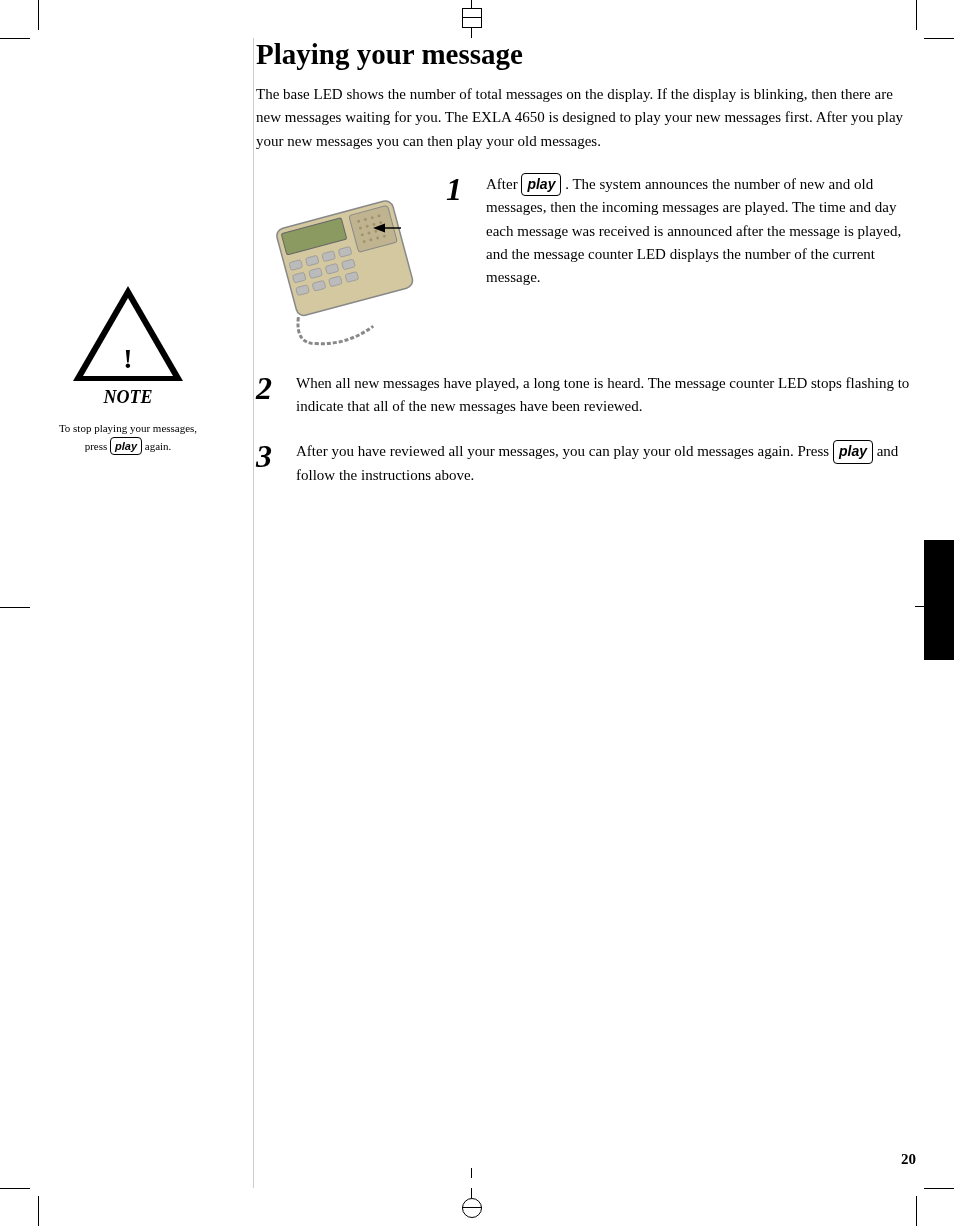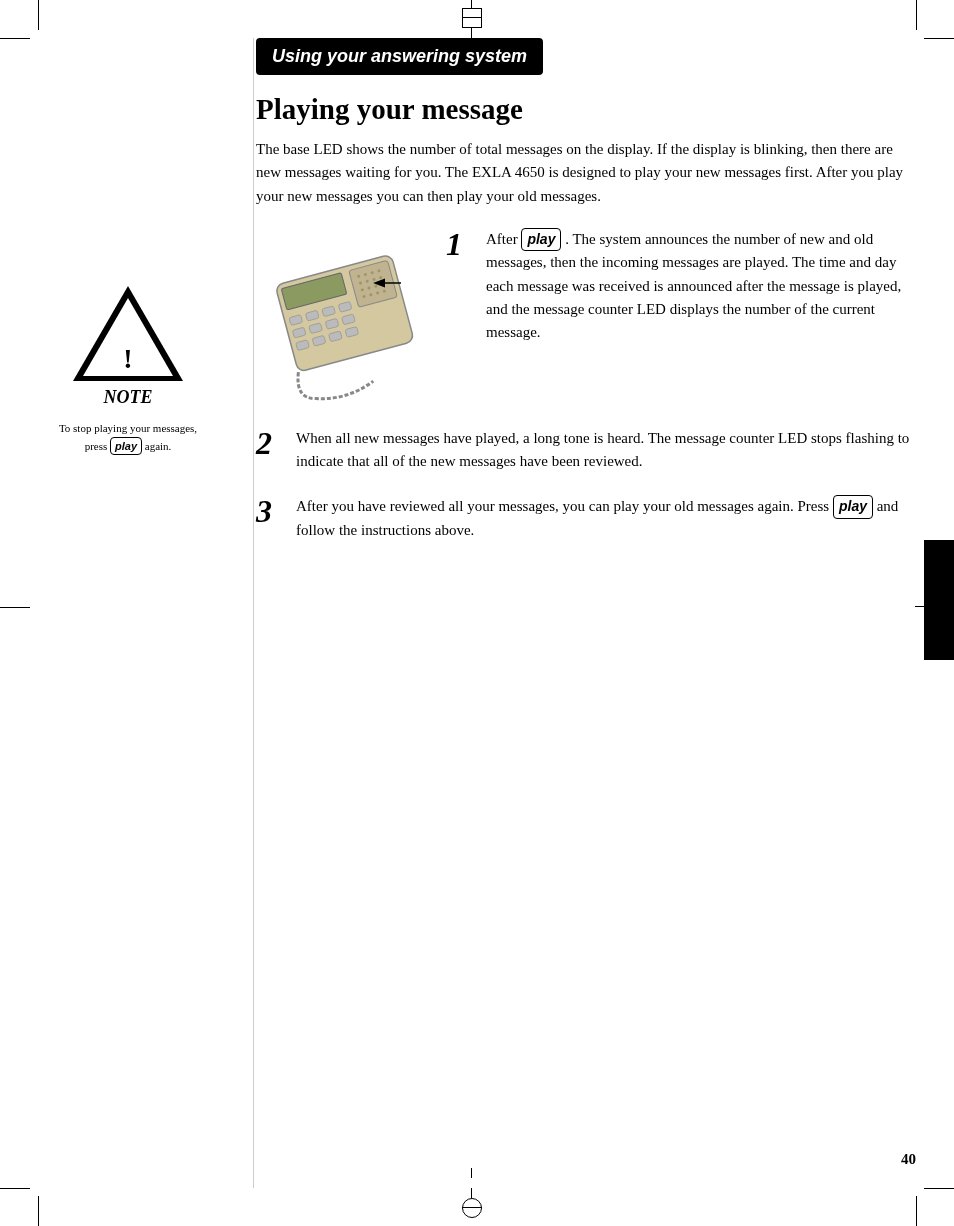--- a/index.html
+++ b/index.html
@@ -285,21 +285,20 @@
         <span>To stop playing your messages, press</span>
         <span class="play-btn-inline">play</span>
         <span>again.</span>
       </div>
     </div>
   </div>
 
   <div class="main-content">
 
     
-    <div class="section-header">Using your answering system</div>
 
     
     <div class="page-heading">Playing your message</div>
 
     
     <div class="intro-text">The base LED shows the number of total messages on the display. If the display is blinking, then there are new messages waiting for you.  The EXLA 4650 is designed to play your new messages first. After you play your new messages you can then play your old messages.</div>
 
     
     <div class="steps-area">
 
@@ -380,16 +379,16 @@
     <div class="step">
       <div class="step-number">3</div>
       <div class="step-text">
         <span>After you have reviewed all your messages, you can play your old messages again. Press</span>
         <span style="display:inline-block; border:1.5px solid #000; border-radius:4px; padding:0 5px; font-style:italic; font-weight:bold; font-size:14px; font-family:Arial,sans-serif; white-space:nowrap;">play</span>
         <span>and follow the instructions above.</span>
       </div>
     </div>
 
     
-    <div class="page-number">40</div>
+    <div class="page-number">20</div>
 
   </div>
 </div>
 
 </body></html>

